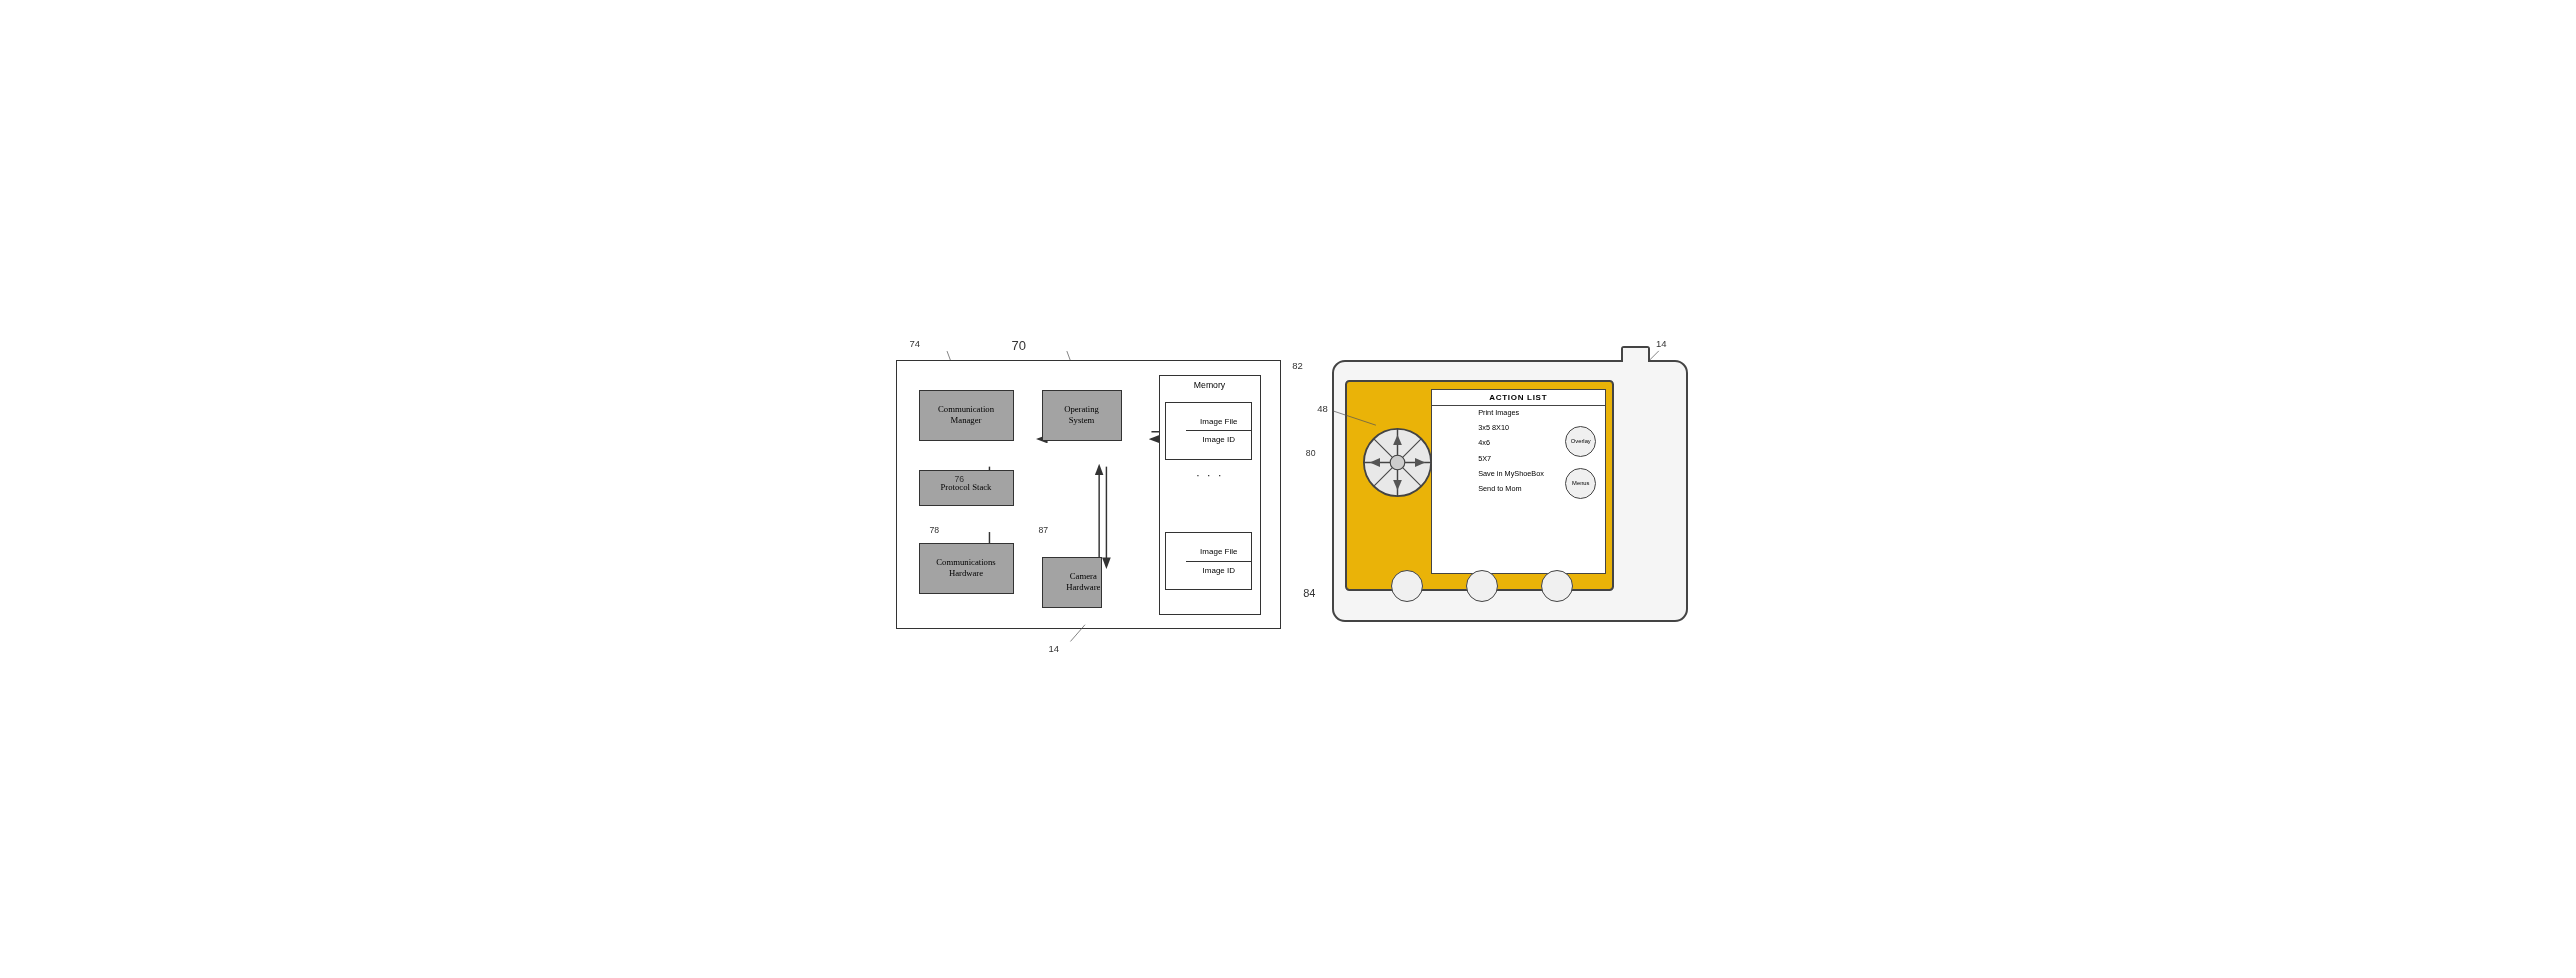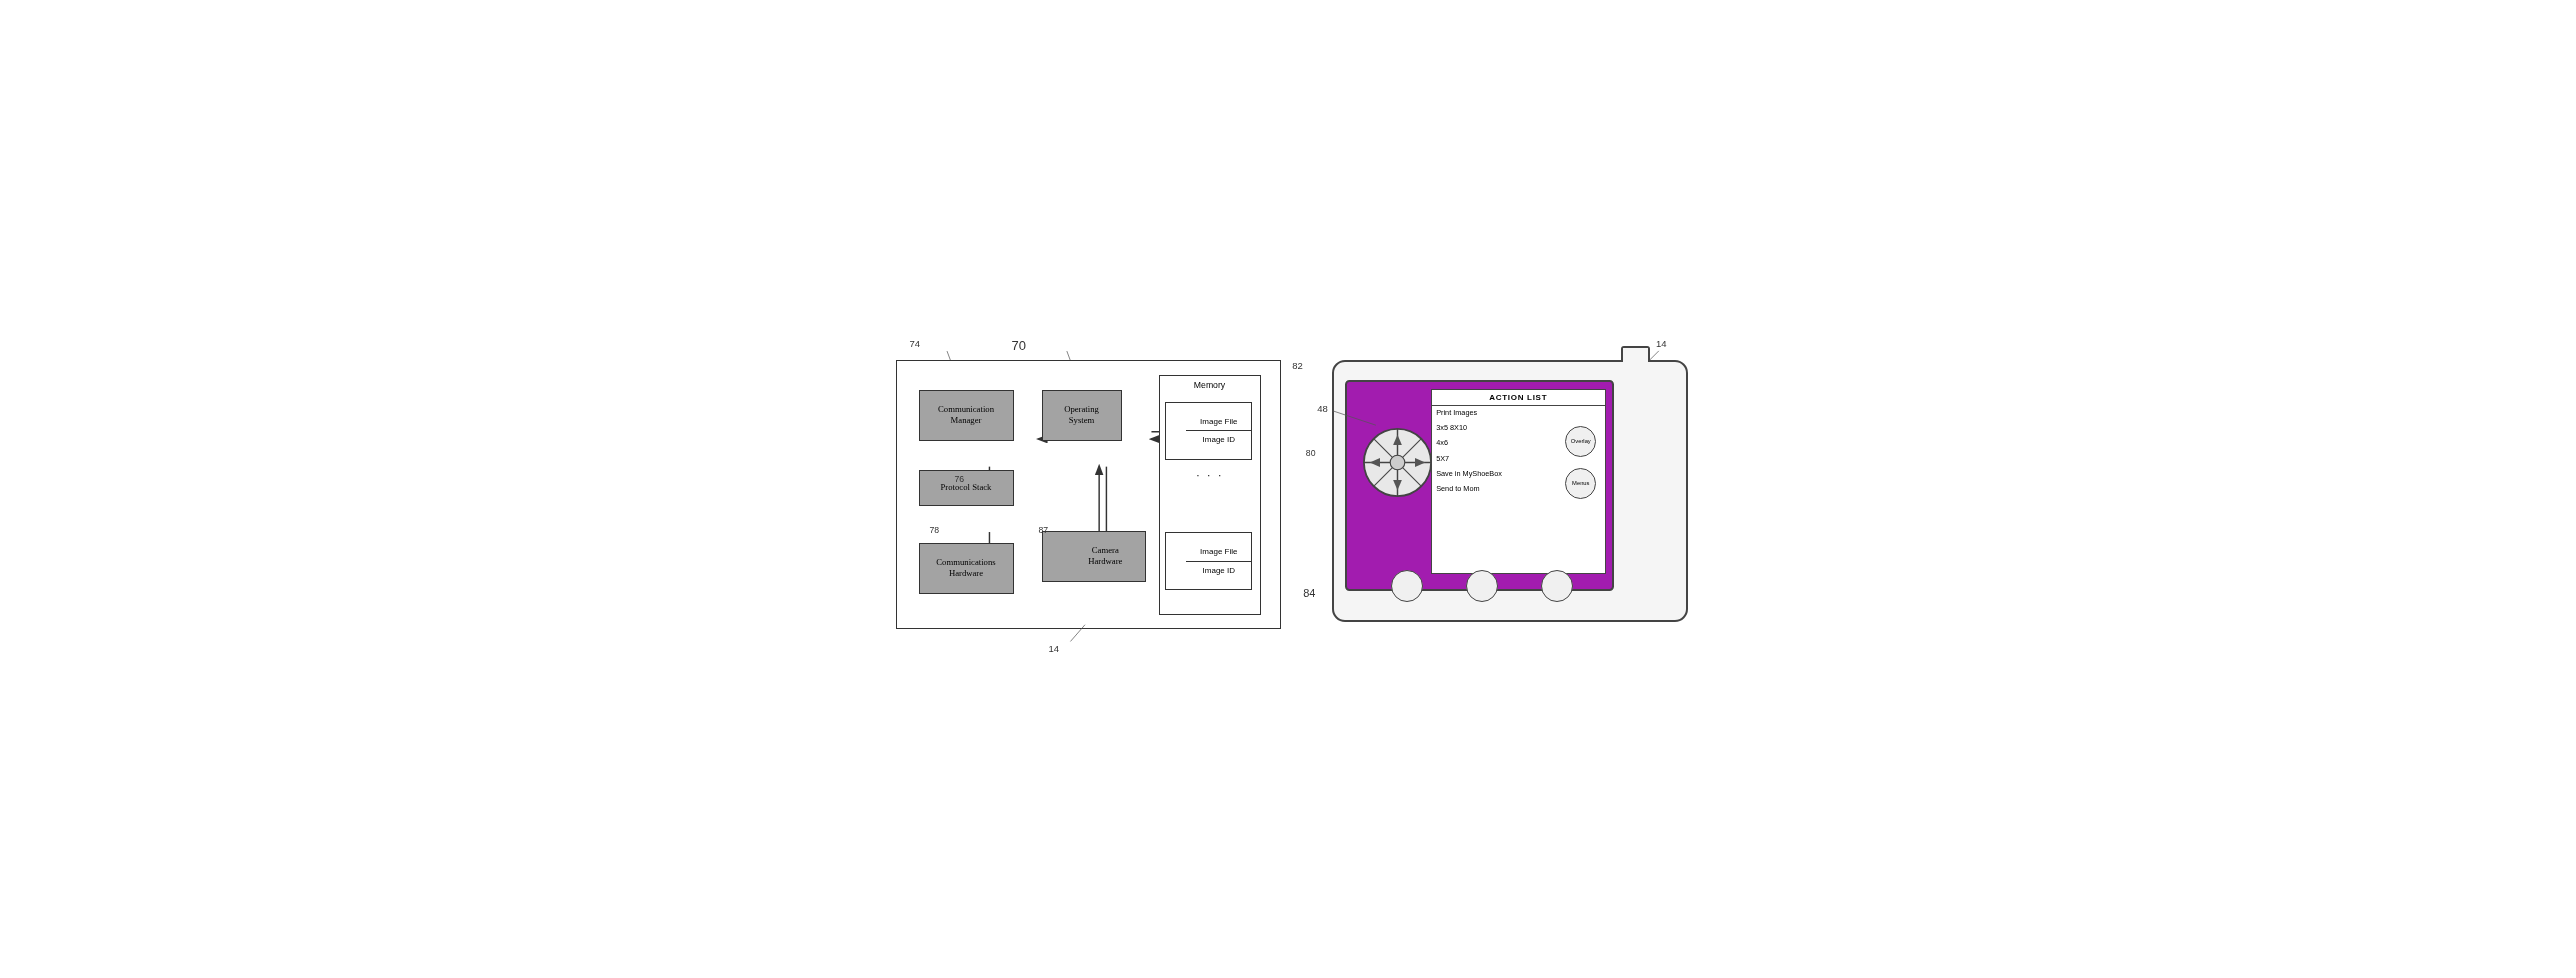--- a/index.html
+++ b/index.html
@@ -97,23 +97,23 @@
     }
     
     .comm-hardware {
       top: 182px;
       left: 22px;
       width: 95px;
       height: 51px;
     }
     
     .camera-hardware {
-      top: 170px;
+      top: 196px;
       left: 145px;
-      width: 104px;
+      width: 60px;
       height: 51px;
       padding-left: 28px;
     }
 
     
     .memory-container {
       position: absolute;
       top: 14.5px;
       left: 262px;
       width: 102px;
@@ -263,21 +263,21 @@
     }
     
     .screen-area {
       position: absolute;
       top: 18px;
       left: 11px;
       width: 269px;
       height: 211px;
       border: 2.2px solid #444;
       border-radius: 4.4px;
-      background: #a21caf;
+      background: #eab308;
       overflow: hidden;
     }
     
     .dpad-container {
       position: absolute;
       top: 44px;
       left: 14.5px;
       width: 73px;
       height: 73px;
     }
@@ -297,20 +297,21 @@
       font-weight: bold;
       border-bottom: 1.5px solid #444;
       padding: 2.9px 0;
       letter-spacing: 0.7px;
     }
     .action-list-item {
       font-size: 7.3px;
       padding: 2.2px 4.4px;
       border-bottom: none;
       line-height: 1.5;
+      margin-left: 42px;
     }
     
     .right-buttons {
       position: absolute;
       top: 44px;
       right: 11px;
       width: 40px;
       display: flex;
       flex-direction: column;
       gap: 11px;

